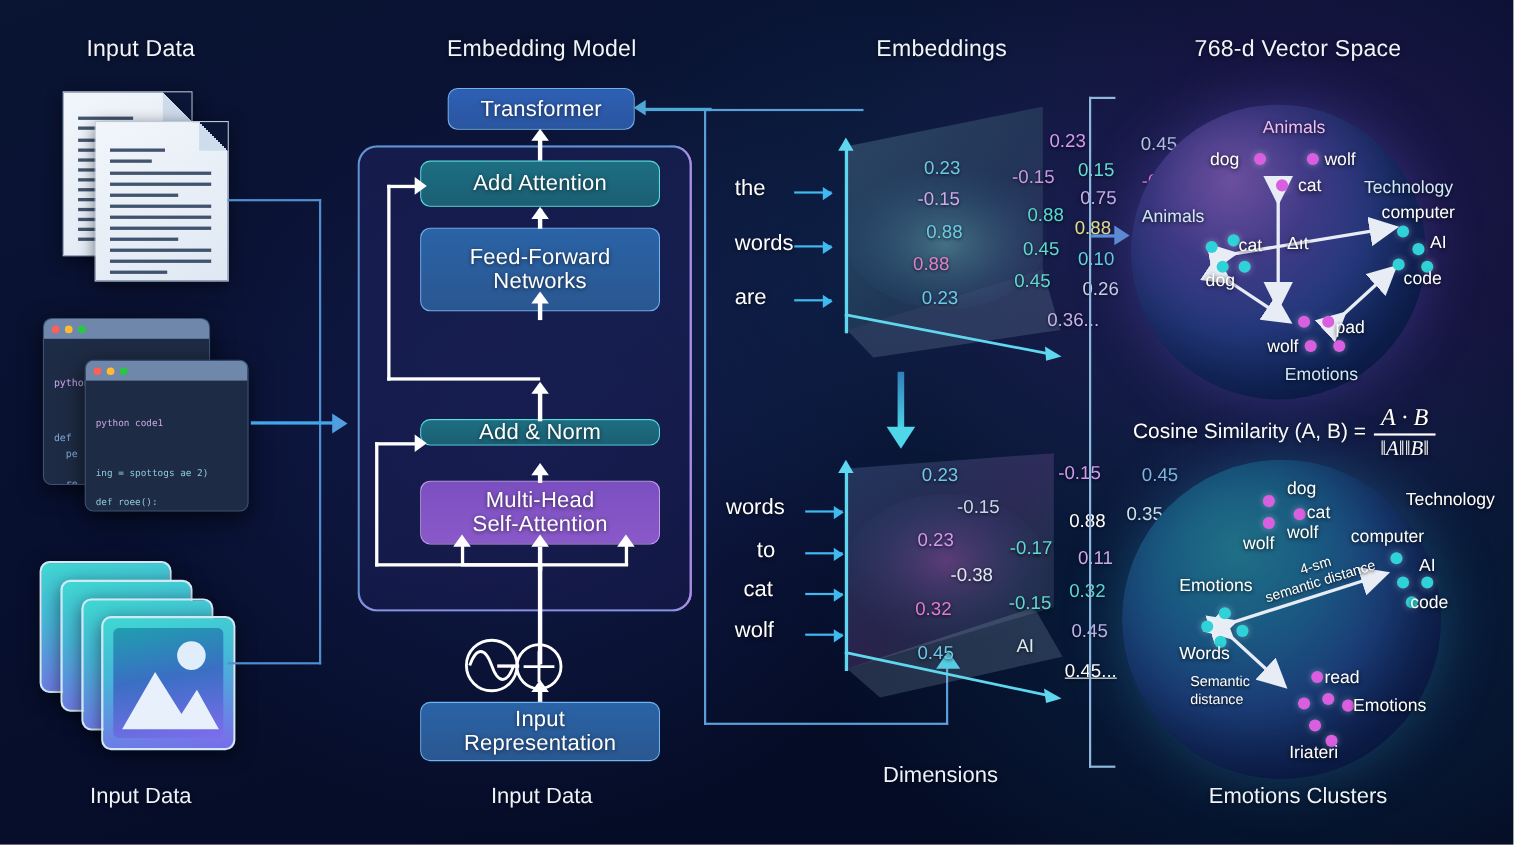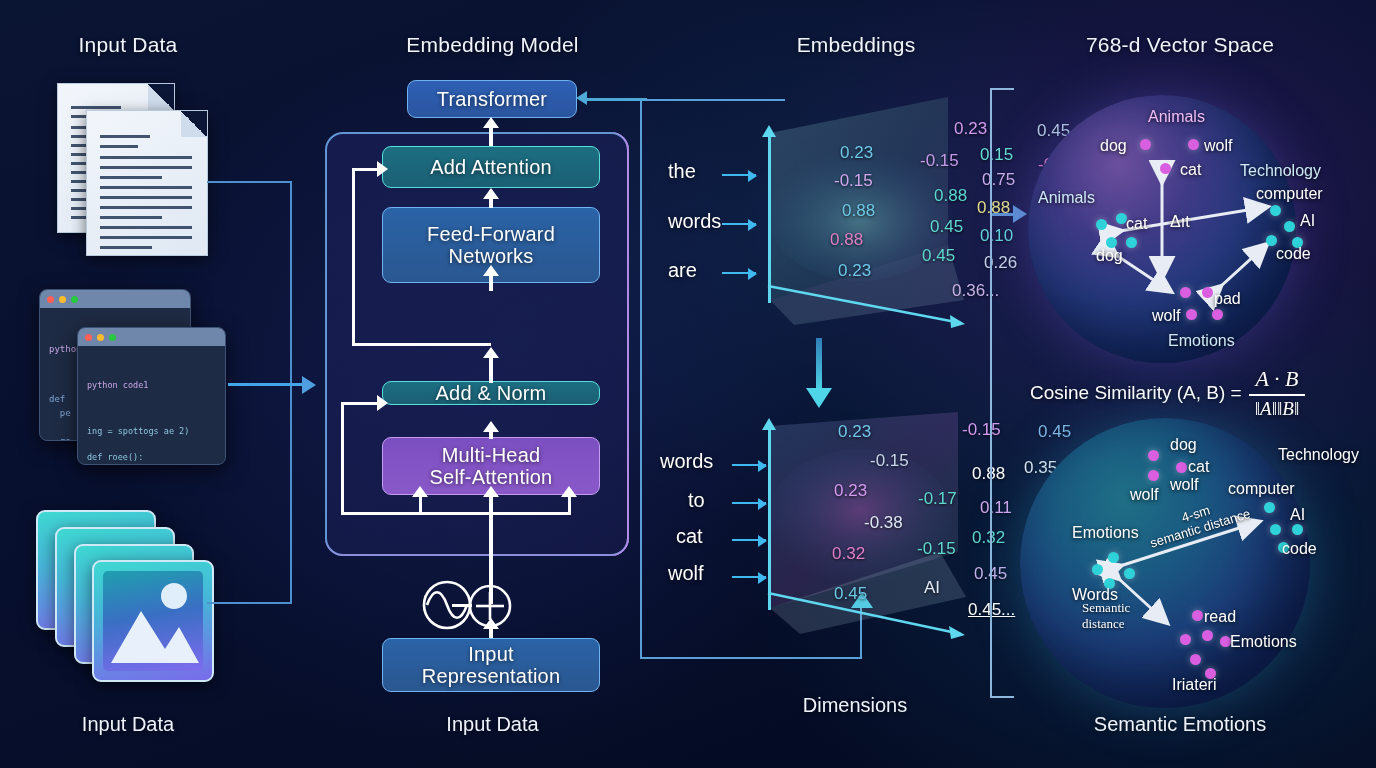--- a/index.html
+++ b/index.html
@@ -548,26 +548,26 @@
         <div class="slbl " style="left: 52px; top: 168px;">Words</div>
         <div class="slbl " style="left: 184px; top: 190px;">read</div>
         <div class="slbl " style="left: 210px; top: 215px;">Emotions</div>
         <div class="slbl " style="left: 152px; top: 258px;">Iriateri</div>
       </div>
 
     <div class="abs" style="left:126px; top:88px; transform:rotate(-17deg); font-size:13px; color:#fff; text-shadow:0 1px 3px rgba(0,0,0,.9);">
       <div style="text-align:center">4-sm</div>
       <div>semantic distance</div>
     </div>
-    <div class="abs" style="left:62px; top:182px; font-size:13px; color:#fff; line-height:1.25; text-shadow:0 1px 3px rgba(0,0,0,.9);font-family:Liberation Serif, serif;">
+    <div class="abs" style="left:62px; top:194px; font-size:13px; color:#fff; line-height:1.25; text-shadow:0 1px 3px rgba(0,0,0,.9);">
       <div>Semantic</div>
       <div>distance</div>
     </div>
   </div>
 
   <div class="abs botlbl" style="left:26px; top:713px; width:204px;">Input Data</div>
   <div class="abs botlbl" style="left:350px; top:713px; width:285px;">Input Data</div>
   <div class="abs botlbl" style="left:700px; top:694px; width:310px;">
     <div>Dimensions</div>
   </div>
-  <div class="abs botlbl" style="left:1040px; top:713px; width:280px;">Semantic Emotions</div>
+  <div class="abs botlbl" style="left:1040px; top:713px; width:280px;">Emotions Clusters</div>
 
 </div>
 
 </body></html>

